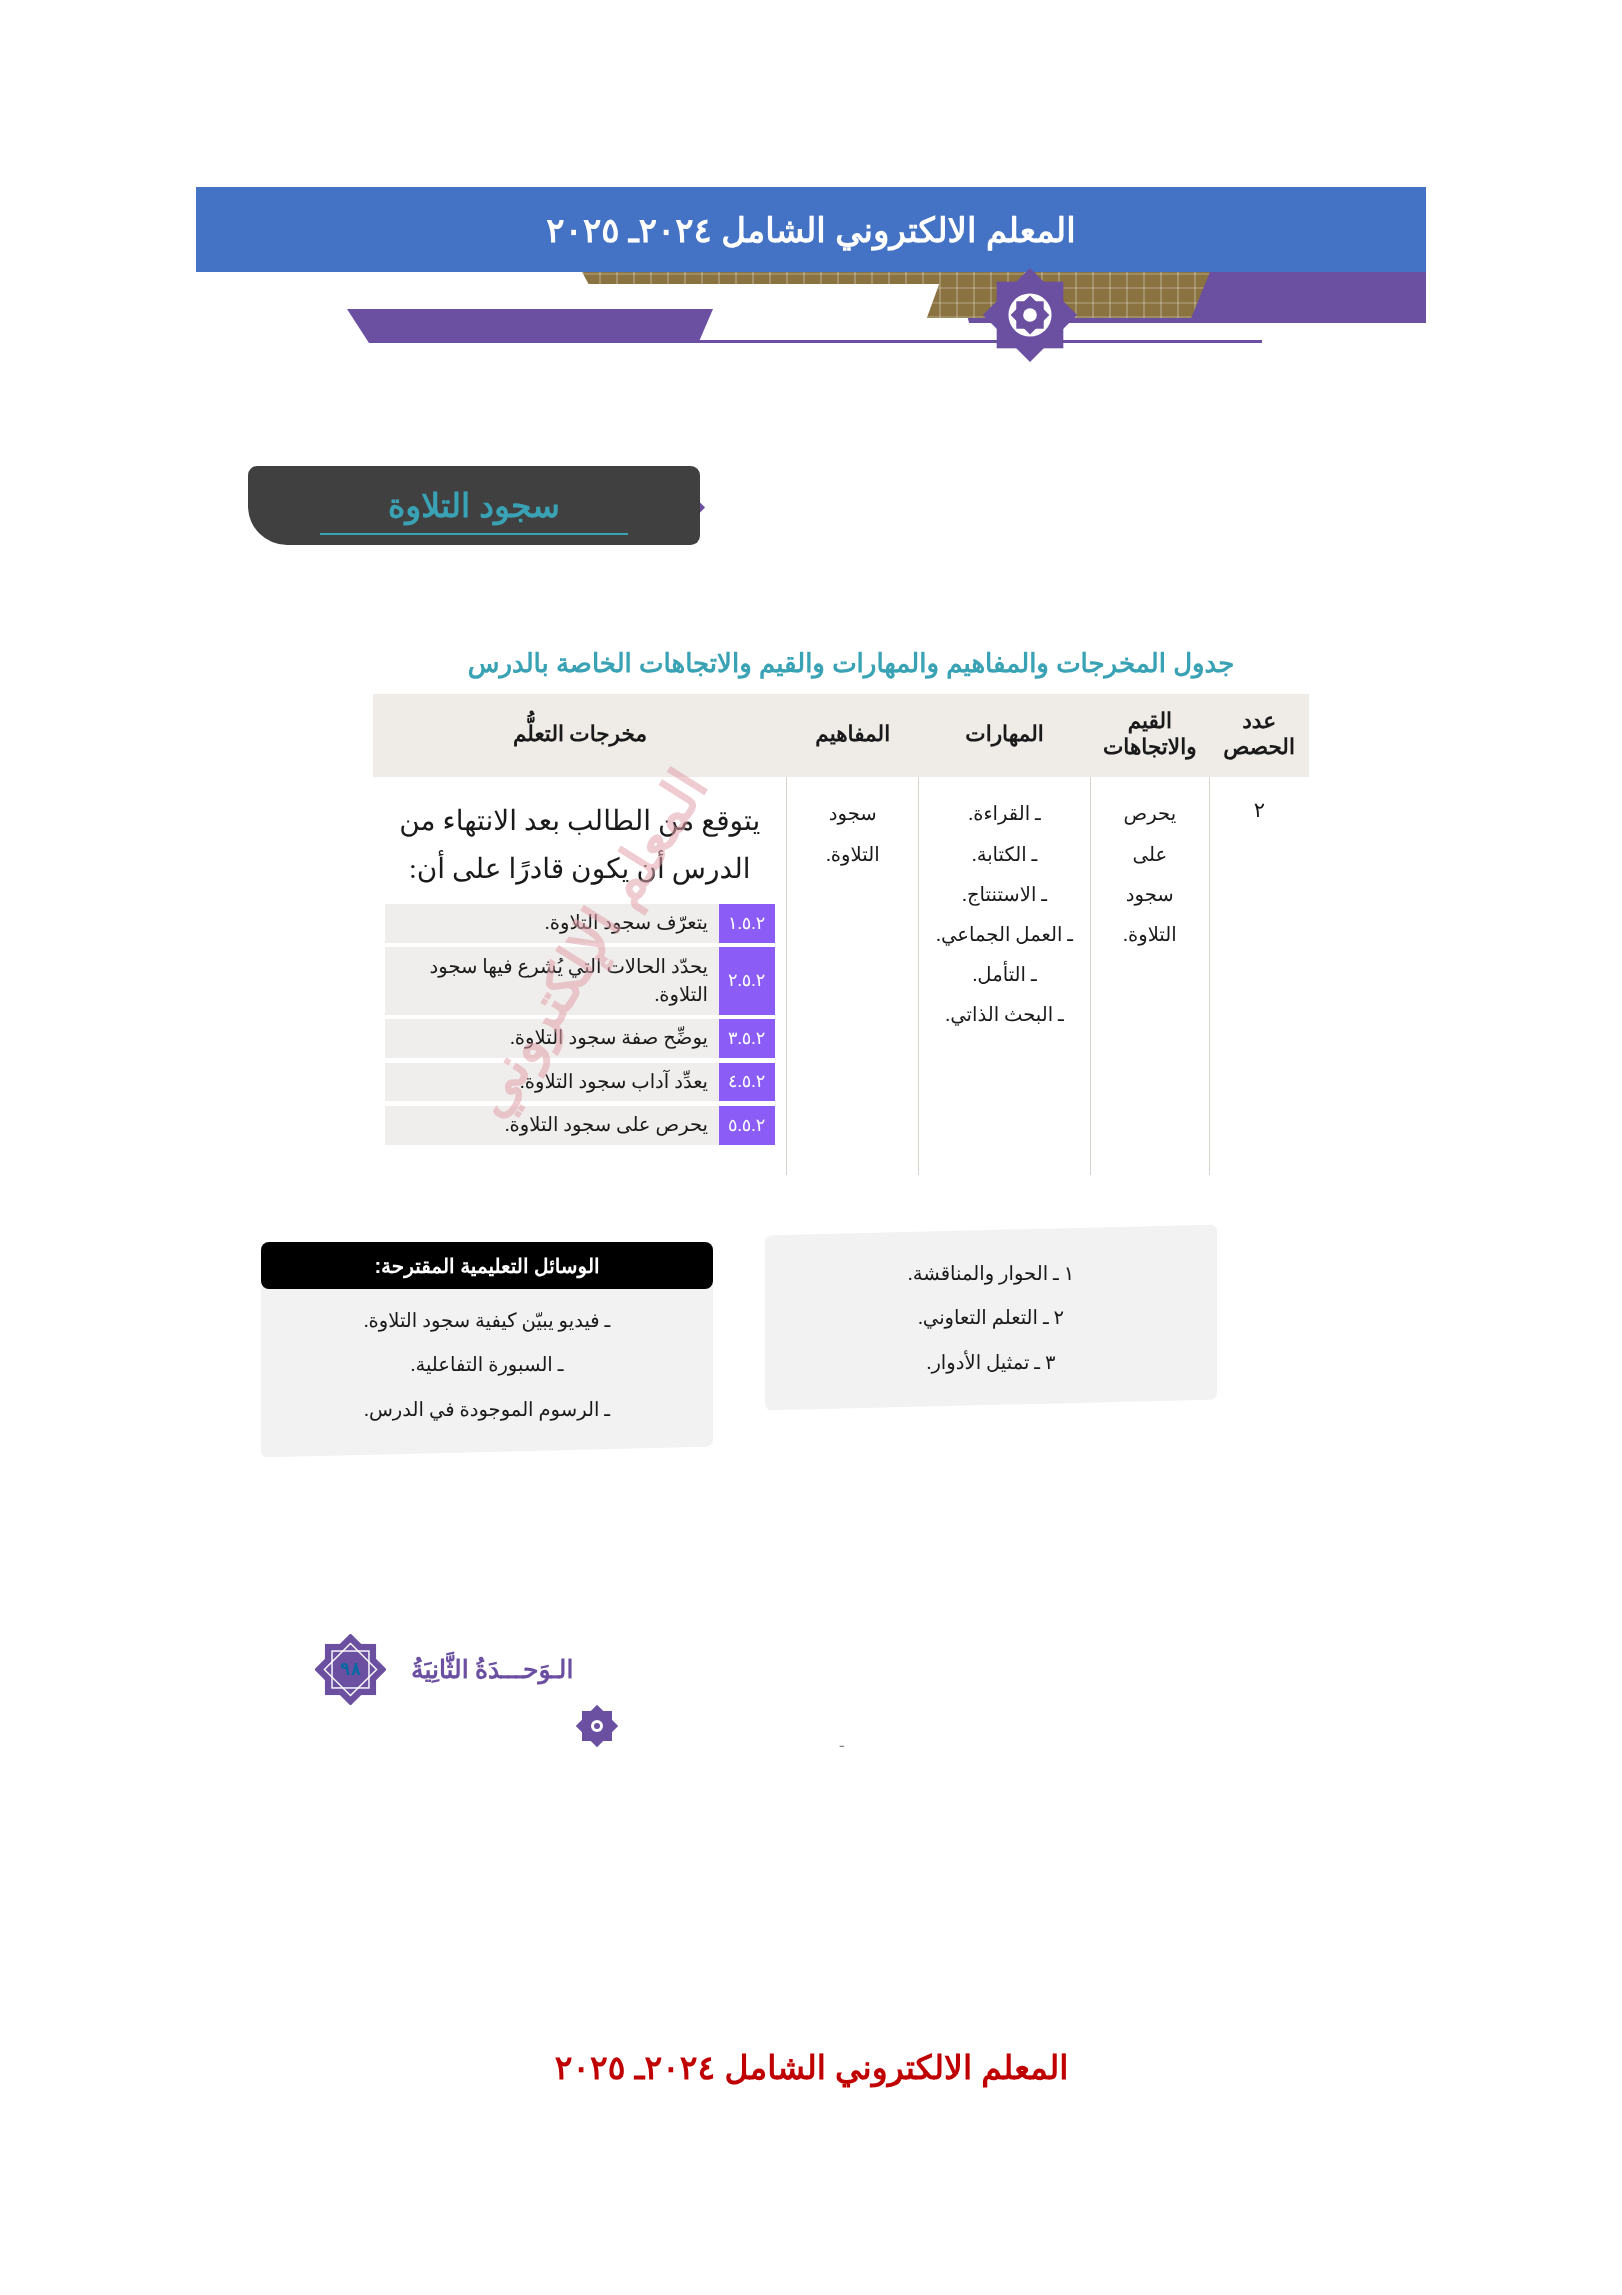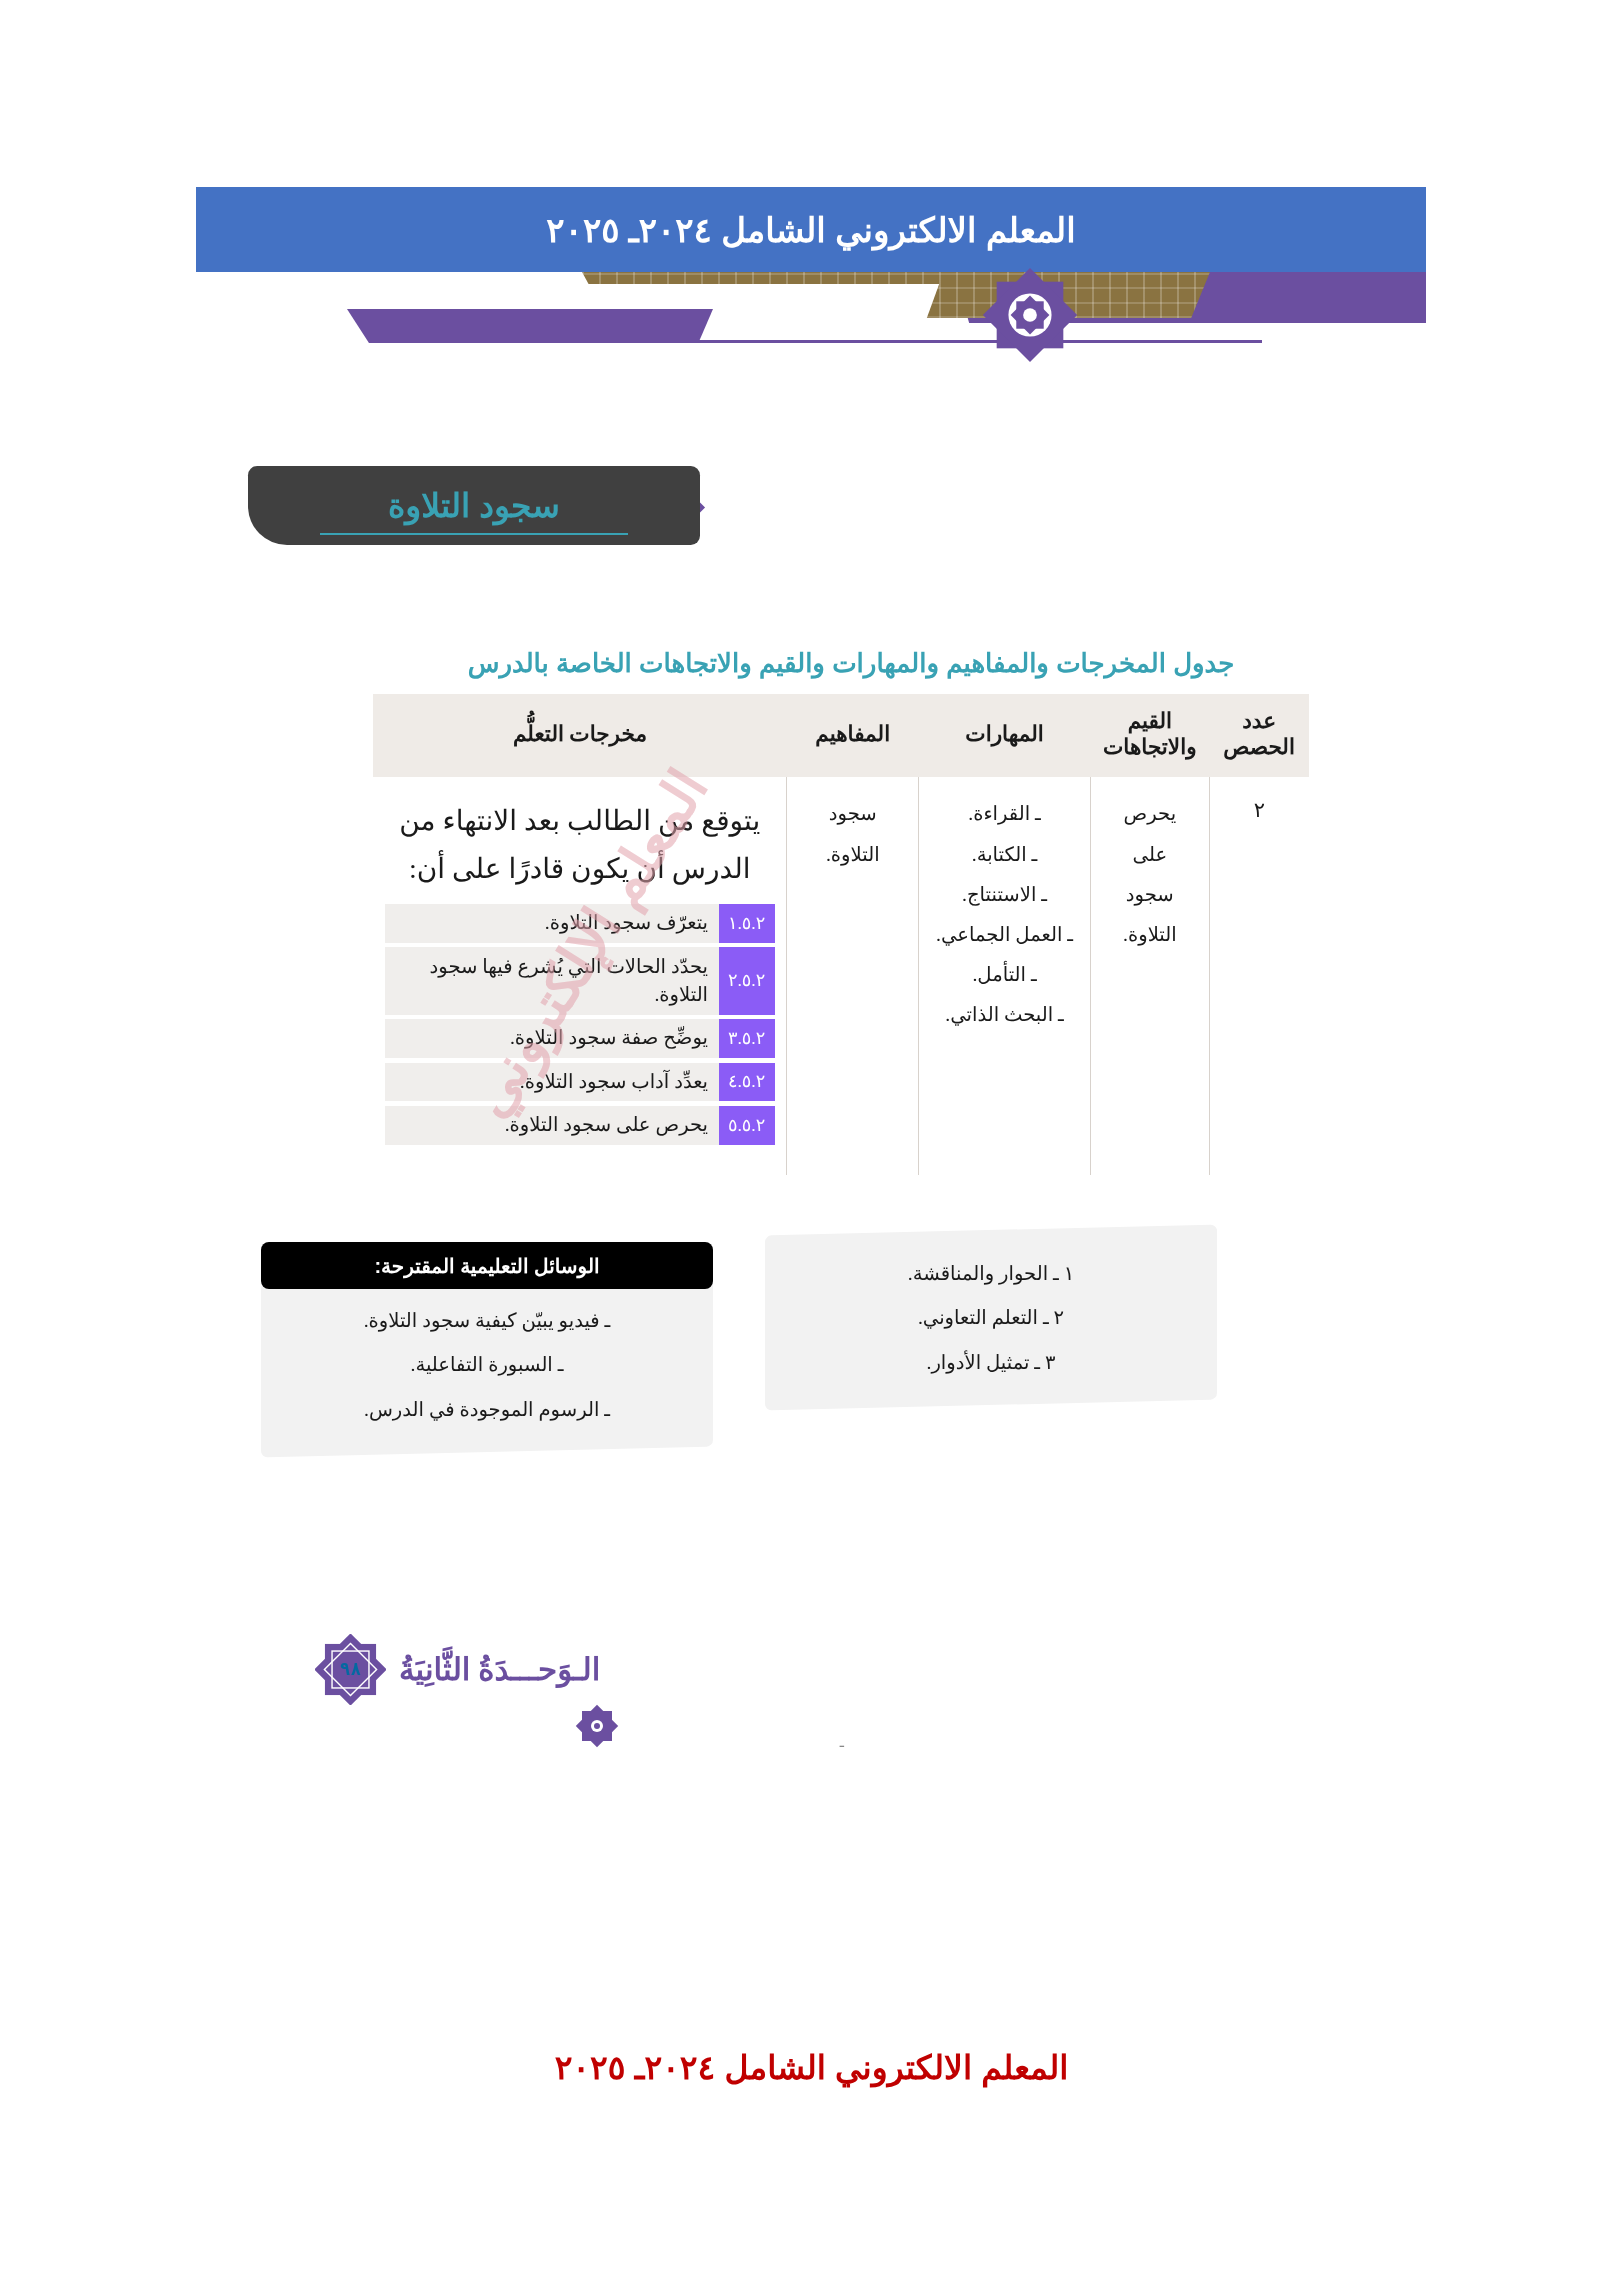--- a/index.html
+++ b/index.html
@@ -325,24 +325,24 @@
     top: 1623px;
     right: 968px;
     width: 340px;
     height: 92px;
     display: flex;
     flex-direction: row;
     align-items: center;
     justify-content: flex-end;
   }
   .unit-footer .unit-label {
-    font-size: 31px;
+    font-size: 25px;
     font-weight: bold;
     color: #6b4fa0;
-    margin-left: 13px;
+    margin-left: 25px;
     white-space: nowrap;
     font-family: "Liberation Serif", serif;
   }
   .page-badge {
     position: relative;
     width: 71px;
     height: 71px;
     flex: 0 0 auto;
   }
   .page-badge .num {

